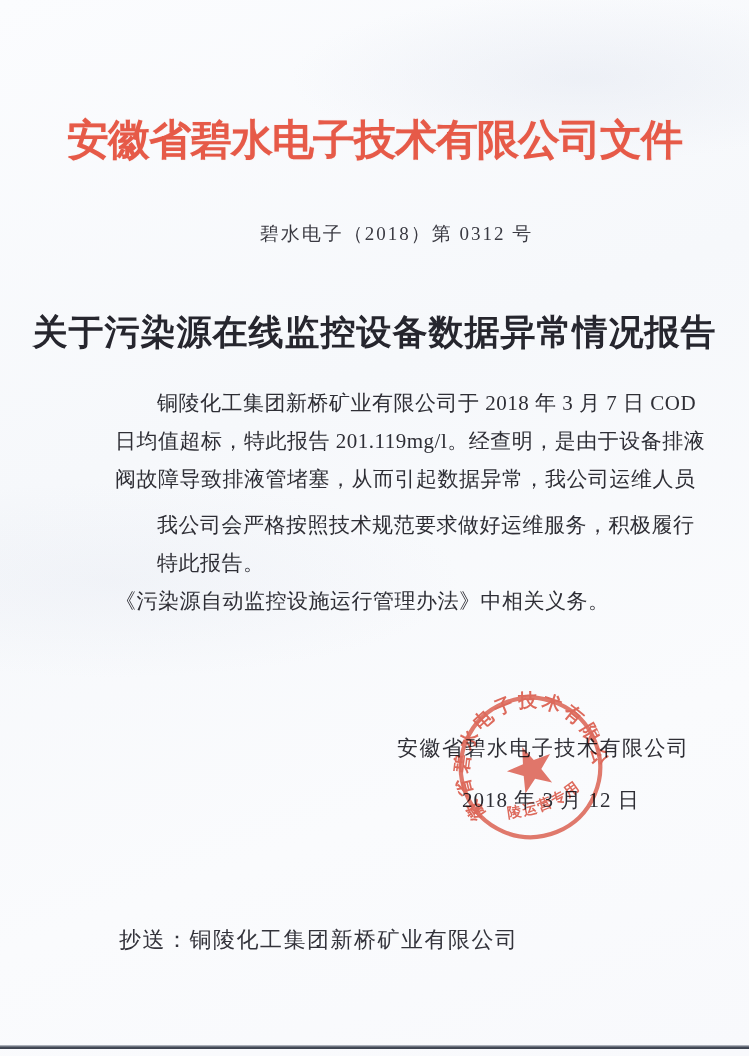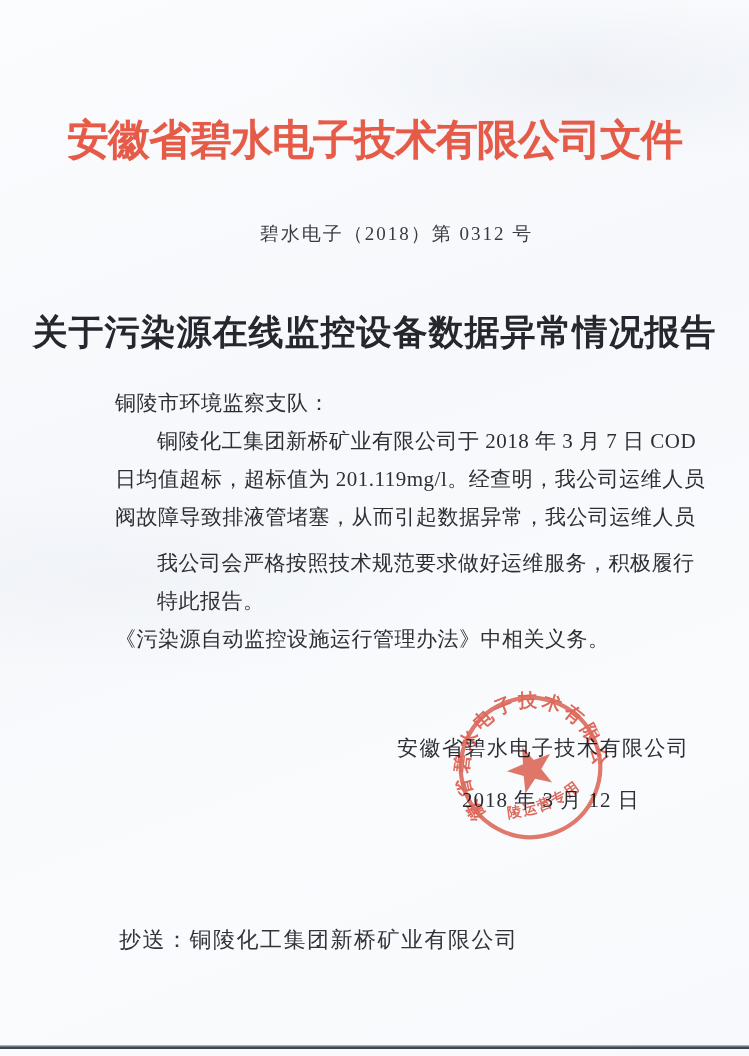--- a/index.html
+++ b/index.html
@@ -119,23 +119,22 @@
   <div class="wrinkle-a"></div>
   <div class="wrinkle-b"></div>
 
   <div class="letterhead">安徽省碧水电子技术有限公司文件</div>
 
   <div class="doc-number">碧水电子（2018）第 0312 号</div>
 
   <div class="report-title">关于污染源在线监控设备数据异常情况报告</div>
 
   <div class="body-text">
-    <div class="body-line">铜陵市环境监察支队：</div>
     <div class="body-line indent">铜陵化工集团新桥矿业有限公司于 2018 年 3 月 7 日 COD</div>
-    <div class="body-line">日均值超标，超标值为 201.119mg/l。经查明，我公司运维人员</div>
+    <div class="body-line">日均值超标，特此报告 201.119mg/l。经查明，是由于设备排液</div>
     <div class="body-line">阀故障导致排液管堵塞，从而引起数据异常，我公司运维人员</div>
     <div class="body-line indent para-gap">我公司会严格按照技术规范要求做好运维服务，积极履行</div>
     <div class="body-line indent">特此报告。</div>
     <div class="body-line">《污染源自动监控设施运行管理办法》中相关义务。</div>
   </div>
 
   <div class="signature-company">安徽省碧水电子技术有限公司</div>
 
   <div class="signature-date">2018 年 3 月 12 日</div>
 

